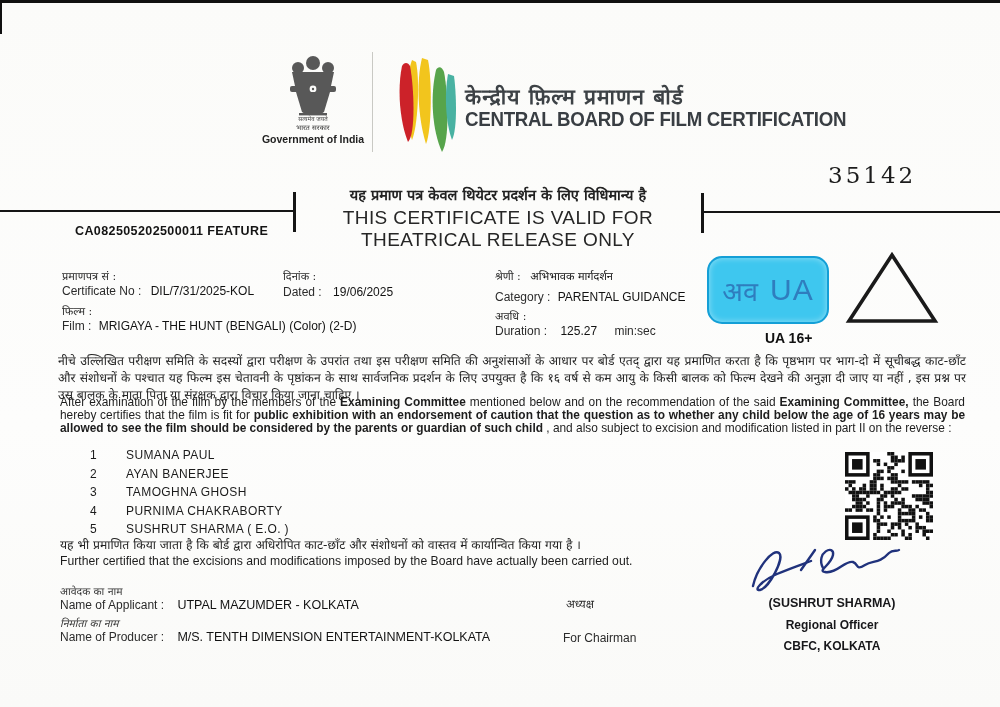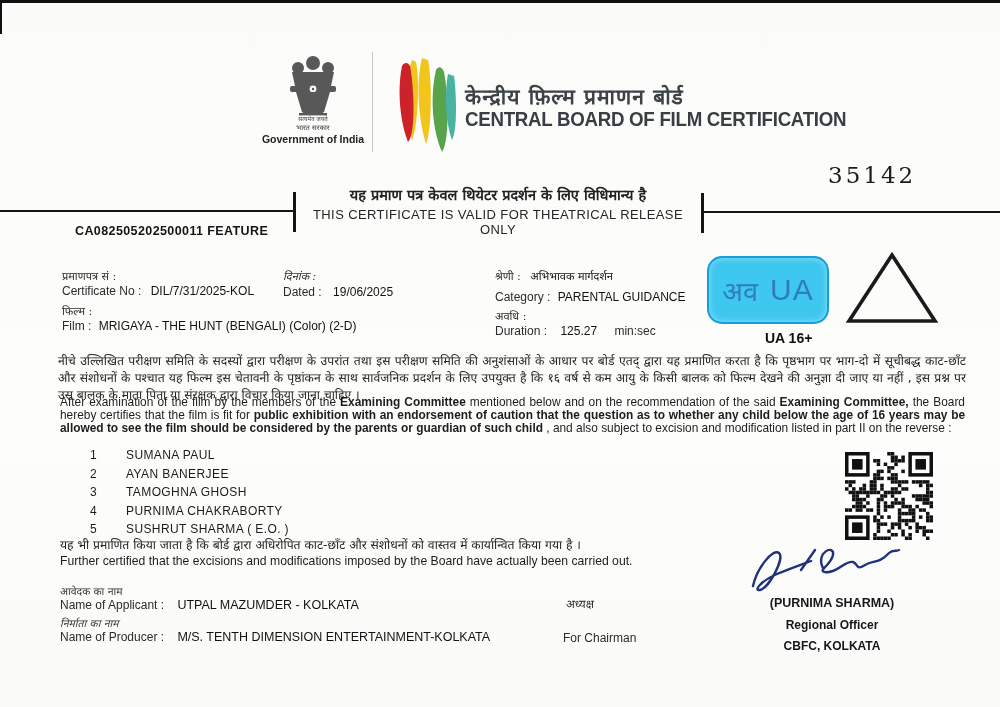--- a/index.html
+++ b/index.html
@@ -20,21 +20,21 @@
   .emblem-caption3{font-size:10.5px;font-weight:bold;color:#222;width:110px;text-align:center;}
   .divider{width:1px;background:#c9c9c4;}
   .org-hi{font-size:21px;font-weight:bold;color:#3d4246;letter-spacing:1px;}
   .org-en{font-size:19.5px;font-weight:bold;color:#393e43;letter-spacing:-0.3px;transform:scaleX(0.96);transform-origin:left;}
   .serial{font-family:"DejaVu Serif","Liberation Serif",serif;font-size:23px;letter-spacing:3px;color:#1c1c1c;}
 
   
   .rule{background:#151515;}
   .banner{width:400px;text-align:center;}
   .banner .l1{font-size:14.5px;font-weight:bold;color:#222;}
-  .banner .l2{font-size:13px;color:#262626;letter-spacing:0.4px;margin-top:3px;font-weight:500;}
+  .banner .l2{font-size:19px;color:#262626;letter-spacing:0.4px;margin-top:3px;font-weight:500;}
   .banner .l3{font-size:12.5px;color:#2a2a2a;margin-top:3px;}
 
   .ca-number{font-size:12.5px;font-weight:bold;color:#141414;letter-spacing:0.4px;}
 
   .lab-hi{font-size:11px;color:#2b2b2b;}
   .lab-en{font-size:12px;color:#2b2b2b;}
   .val{font-weight:normal;color:#121212;}
   .field{white-space:nowrap;}
 
   
@@ -115,21 +115,21 @@
   </div>
 
   <div class="abs ca-number" style="left:75px;top:224px;">CA082505202500011 FEATURE</div>
 
   <div class="abs hi lab-hi" style="left:62px;top:268px;">प्रमाणपत्र सं :</div>
   <div class="abs field lab-en" style="left:62px;top:284px;">
     <span>Certificate No :</span>
     <span class="val" style="margin-left:6px;">DIL/7/31/2025-KOL</span>
   </div>
 
-  <div class="abs hi lab-hi" style="left:283px;top:268px;font-style:italic;">दिनांक :</div>
+  <div class="abs hi lab-hi" style="left:283px;top:268px;">दिनांक :</div>
   <div class="abs field lab-en" style="left:283px;top:285px;">
     <span>Dated :</span>
     <span class="val" style="margin-left:8px;">19/06/2025</span>
   </div>
 
   <div class="abs hi lab-hi" style="left:62px;top:303px;">फिल्म :</div>
   <div class="abs field lab-en" style="left:62px;top:319px;">
     <span>Film :</span>
     <span class="val" style="margin-left:4px;">MRIGAYA - THE HUNT (BENGALI) (Color) (2-D)</span>
   </div>
@@ -410,16 +410,16 @@
 
   <div class="abs" style="left:745px;top:540px;width:160px;height:55px;">
     <svg width="160" height="55" viewBox="0 0 160 55">
       <g fill="none" stroke="#20327c" stroke-width="2.4" stroke-linecap="round">
         <path d="M8,46 C12,28 28,8 34,13 C40,18 24,48 15,50 C8,51 16,41 32,34 C46,28 58,24 66,21"></path>
         <path d="M56,30 L70,10"></path>
         <path d="M78,28 C70,12 90,4 88,15 C86,25 72,31 80,32 C92,34 100,20 108,22 C114,24 110,31 120,25 C128,20 134,24 144,13 C148,9 152,12 154,10"></path>
       </g>
     </svg>
   </div>
-  <div class="abs sig-name" style="left:742px;top:596px;">(PURNIMA SHARMA)</div>
+  <div class="abs sig-name" style="left:742px;top:596px;">(SUSHRUT SHARMA)</div>
   <div class="abs sig-title" style="left:742px;top:618px;">Regional Officer</div>
   <div class="abs sig-title" style="left:742px;top:639px;">CBFC, KOLKATA</div>
 </div>
 
 </body></html>

